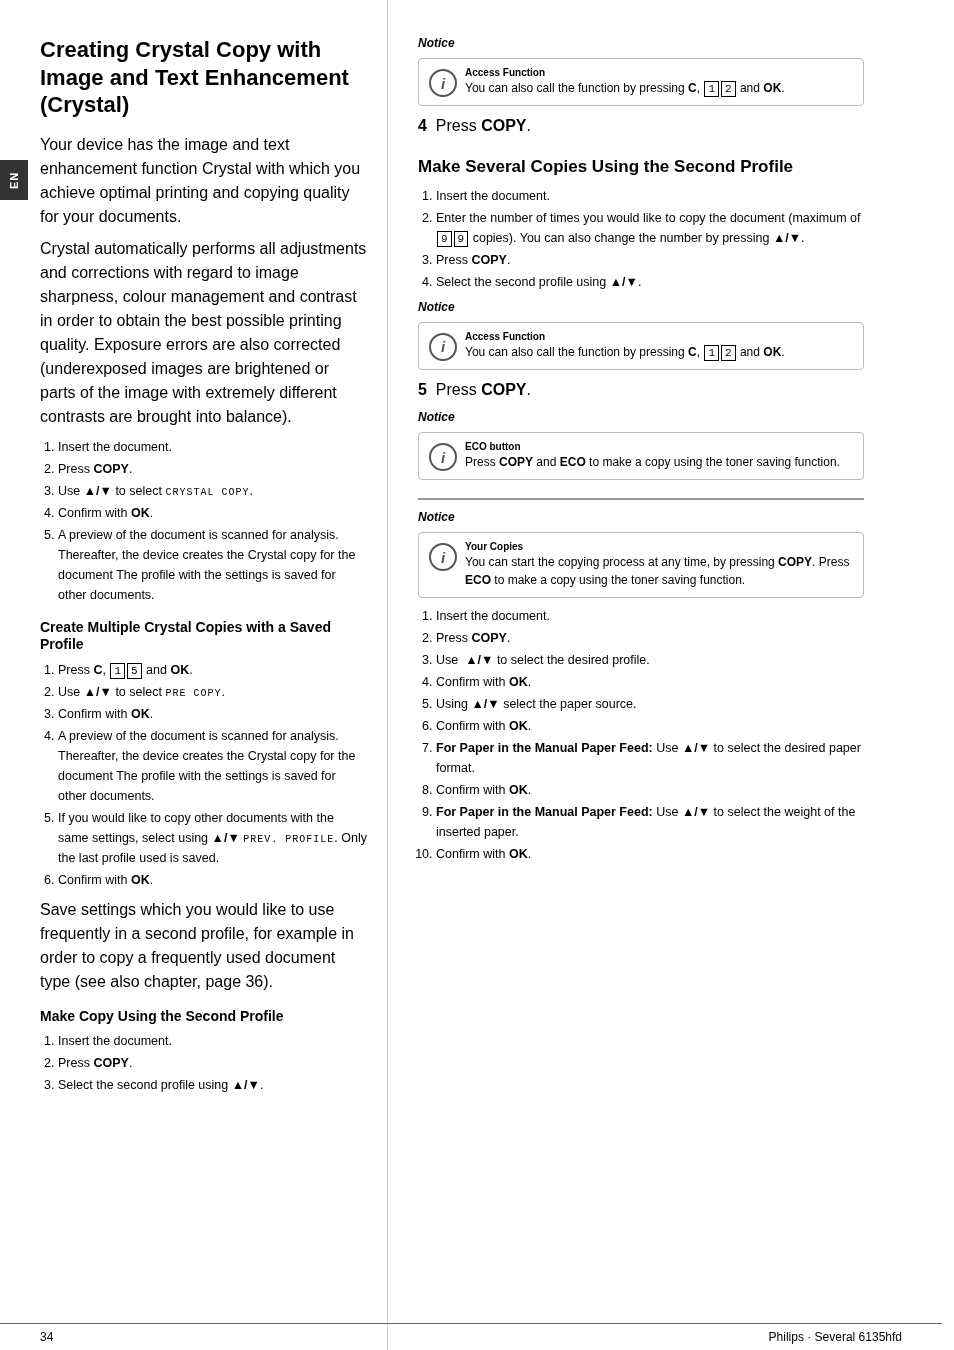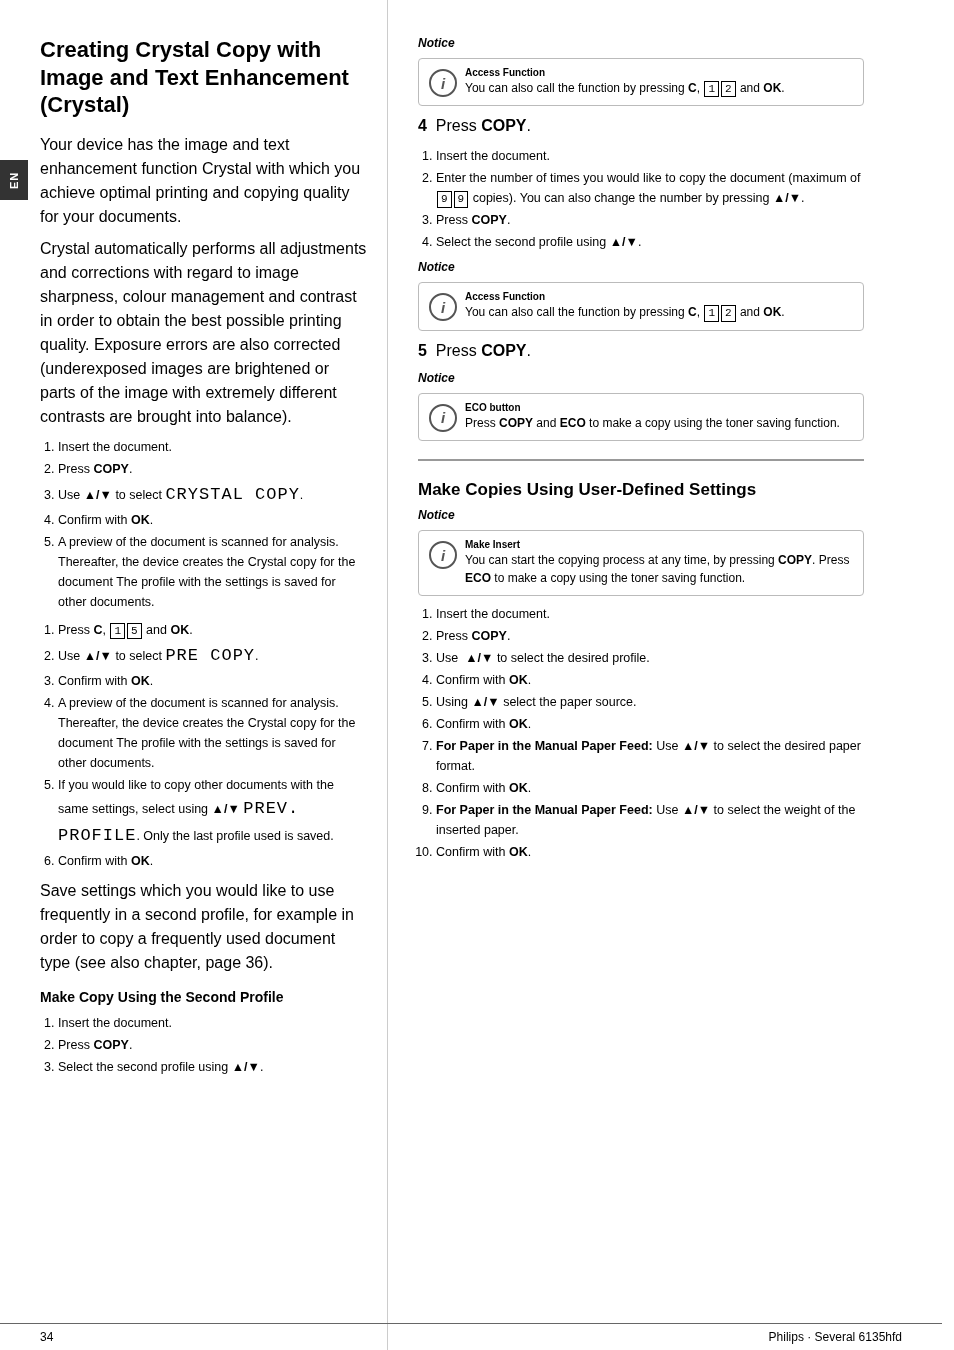--- a/index.html
+++ b/index.html
@@ -116,21 +116,21 @@
       line-height: 1.45;
     }
     .notice-label {
       font-style: italic;
       font-weight: bold;
       font-size: 12px;
       margin-bottom: 2px;
     }
     .mono {
       font-family: 'Courier New', monospace;
-      font-size: 17px;
+      font-size: 10px;
       letter-spacing: 1px;
     }
     .key-box {
       display: inline-block;
       border: 1px solid #000;
       padding: 0 3px;
       font-size: 11px;
       font-family: 'Courier New', monospace;
       line-height: 1.3;
       margin: 0 1px;
@@ -166,20 +166,21 @@
     <p>Crystal automatically performs all adjustments and corrections with regard to image sharpness, colour management and contrast in order to obtain the best possible printing quality. Exposure errors are also corrected (underexposed images are brightened or parts of the image with extremely different contrasts are brought into balance).</p>
 
     <ol>
       <li><span>Insert the document.</span></li>
       <li>Press <strong>COPY</strong>.</li>
       <li>Use <strong>▲/▼</strong> to select <span class="mono">CRYSTAL COPY</span>.</li>
       <li>Confirm with <strong>OK</strong>.</li>
       <li><span>A preview of the document is scanned for analysis. Thereafter, the device creates the Crystal copy for the document The profile with the settings is saved for other documents.</span></li>
     </ol>
 
+    <h3>Create Multiple Crystal Copies with a Saved Profile</h3>
 
     <ol>
       <li>Press <strong>C</strong>, <span class="key-box">1</span><span class="key-box">5</span> and <strong>OK</strong>.</li>
       <li>Use <strong>▲/▼</strong> to select <span class="mono">PRE COPY</span>.</li>
       <li>Confirm with <strong>OK</strong>.</li>
       <li>A preview of the document is scanned for analysis. Thereafter, the device creates the Crystal copy for the document The profile with the settings is saved for other documents.</li>
       <li>If you would like to copy other documents with the same settings, select using <strong>▲/▼</strong> <span class="mono">PREV. PROFILE</span>. Only the last profile used is saved.</li>
       <li>Confirm with <strong>OK</strong>.</li>
     </ol>
 
@@ -201,20 +202,21 @@
     <div class="notice-box">
       <div class="notice-icon">i</div>
       <div class="notice-content">
         <div class="notice-title">Access Function</div>
         <div class="notice-text">You can also call the function by pressing <strong>C</strong>, <span class="key-box">1</span><span class="key-box">2</span> and <strong>OK</strong>.</div>
       </div>
     </div>
 
     <p><strong>4</strong> &nbsp;Press <strong>COPY</strong>.</p>
 
+    <h2>Make Several Copies Using the Second Profile</h2>
 
     <ol>
       <li>Insert the document.</li>
       <li>Enter the number of times you would like to copy the document (maximum of <span class="key-box">9</span><span class="key-box">9</span> copies). You can also change the number by pressing <strong>▲/▼</strong>.</li>
       <li>Press <strong>COPY</strong>.</li>
       <li>Select the second profile using <strong>▲/▼</strong>.</li>
     </ol>
 
     <div class="notice-label">Notice</div>
     <div class="notice-box">
@@ -231,27 +233,26 @@
     <div class="notice-box">
       <div class="notice-icon">i</div>
       <div class="notice-content">
         <div class="notice-title">ECO button</div>
         <div class="notice-text">Press <strong>COPY</strong> and <strong>ECO</strong> to make a copy using the toner saving function.</div>
       </div>
     </div>
 
     <hr class="section-divider">
 
-    <h2>Make Copies Using User-Defined Settings</h2>
-
-    <div class="notice-label">Notice</div>
-    <div class="notice-box">
-      <div class="notice-icon">i</div>
-      <div class="notice-content">
-        <div class="notice-title">Make Insert</div>
+
+    <div class="notice-label">Notice</div>
+    <div class="notice-box">
+      <div class="notice-icon">i</div>
+      <div class="notice-content">
+        <div class="notice-title">Your Copies</div>
         <div class="notice-text">You can start the copying process at any time, by pressing <strong>COPY</strong>. Press <strong>ECO</strong> to make a copy using the toner saving function.</div>
       </div>
     </div>
 
     <ol>
       <li>Insert the document.</li>
       <li>Press <strong>COPY</strong>.</li>
       <li>Use &nbsp;<strong>▲/▼</strong> to select the desired profile.</li>
       <li>Confirm with <strong>OK</strong>.</li>
       <li>Using <strong>▲/▼</strong> select the paper source.</li>

